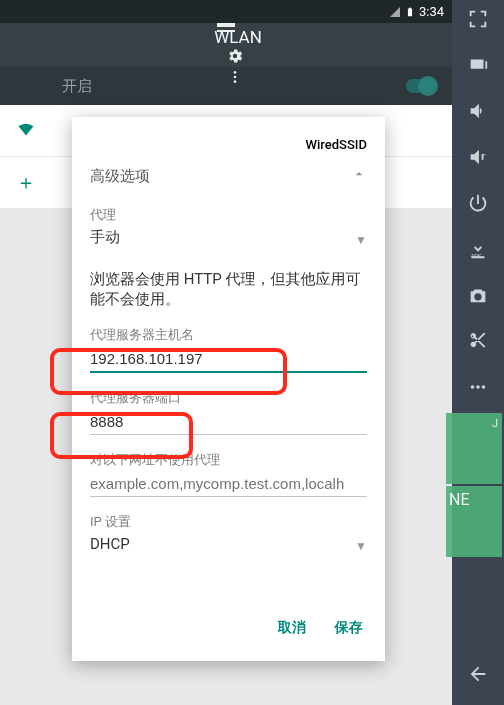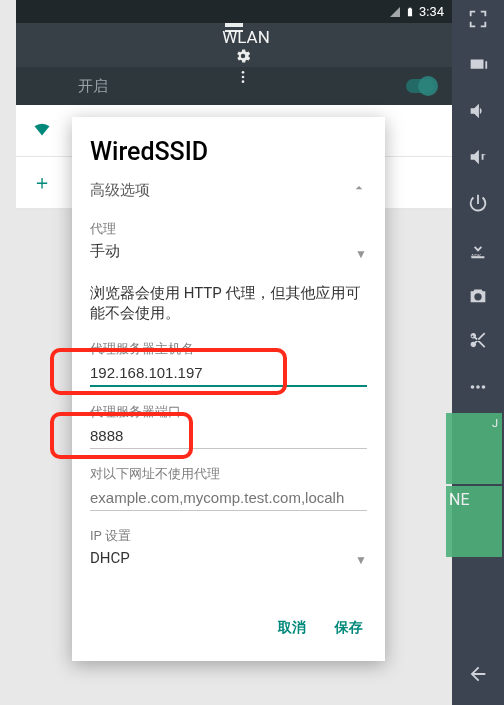--- a/index.html
+++ b/index.html
@@ -1,18 +1,18 @@
 <!DOCTYPE html>
 <html><head>
   <meta charset="utf-8">
   <style>
     * { box-sizing: border-box; margin: 0; padding: 0; }
     body { font-family: Roboto, Arial, sans-serif; width: 504px; height: 705px; background: #fff; position: relative; overflow: hidden; }
 
-    .device-area { width: 452px; height: 705px; background: #e8e8e8; position: relative; overflow: hidden; padding-left: 16px; }
+    .device-area { width: 452px; height: 705px; background: #e8e8e8; position: relative; overflow: hidden; }
     .right-toolbar { position: absolute; right: 0; top: 0; width: 52px; height: 705px; background: #3d4451; display: flex; flex-direction: column; align-items: center; padding-top: 8px; gap: 24px; }
     .right-toolbar .tb-icon { color: #cfd2d8; width: 22px; height: 22px; display: flex; align-items: center; justify-content: center; }
     .right-toolbar .tb-icon svg { width: 22px; height: 22px; }
     .back-btn { margin-top: auto; margin-bottom: 20px; color: #cfd2d8; }
 
     .status-bar { height: 23px; background: #1f272b; color: #fff; display: flex; align-items: center; justify-content: flex-end; padding-right: 8px; font-size: 13px; gap: 4px; }
 
     .toolbar { height: 44px; background: #364046; display: flex; align-items: center; padding: 0 12px; color: #fff; flex-direction: column; }
     .toolbar .hamburger { width: 18px; height: 12px; border-top: 2px solid #fff; border-bottom: 2px solid #fff; position: relative; opacity: .9; }
     .toolbar .hamburger::before { content:""; position:absolute; top:5px; left:0; right:0; height:2px; background:#fff; }
@@ -22,21 +22,21 @@
 
     .master-row { height: 38px; background: #2e373c; display: flex; align-items: center; padding: 0 18px 0 62px; color: #98a3a8; font-size: 15px; }
     .toggle { margin-left: auto; width: 28px; height: 14px; background:#1f807a; border-radius:8px; position:relative; opacity:.7; }
     .toggle::after{content:"";position:absolute;right:-4px;top:-3px;width:20px;height:20px;border-radius:50%;background:#2aa59a;opacity:.9;}
 
     .list-row { height: 52px; background:#fff; display:flex; align-items:center; padding:0 16px; border-bottom:1px solid #e6e6e6; }
     .wifi-icon, .add-icon { width:22px; color:#00897b; font-size:20px; }
 
     .dialog-back { position:absolute; top:117px; left:72px; width:313px; height:544px; background:#fff; box-shadow:0 4px 18px rgba(0,0,0,.3); }
     .dialog-inner { position:absolute; inset:0; padding:20px 18px 14px; display:flex; flex-direction:column; }
-    .dlg-title { font-size:25px; font-weight:500; margin-bottom:8px; }
+    .dlg-title { font-size:13px; font-weight:500; margin-bottom:8px;text-align:right; }
     .row { display:flex; align-items:center; }
     .row-adv { color:#5a5a5a; font-size:15px; margin-top:6px; margin-bottom:6px; }
     .chevron { margin-left:auto; color:#959595; }
     .label { color:#7a7a7a; font-size:13px; margin-top:14px; }
     .select-row { display:flex; align-items:flex-end; margin-top:4px; color:#333; font-size:15px; }
     .select-row .caret { margin-left:auto; color:#959595; font-size:12px; }
     .note { font-size:15px; line-height:1.35; color:#333; margin-top:22px; }
     .field-label { color:#7d7d7d; font-size:13px; margin-top:16px; }
     .input { width:100%; font-size:15px; padding:6px 0 4px; border:none; border-bottom:1px solid #c5c5c5; outline:none; color:#333; }
     .input.focused { border-bottom:2px solid #00897b; }

